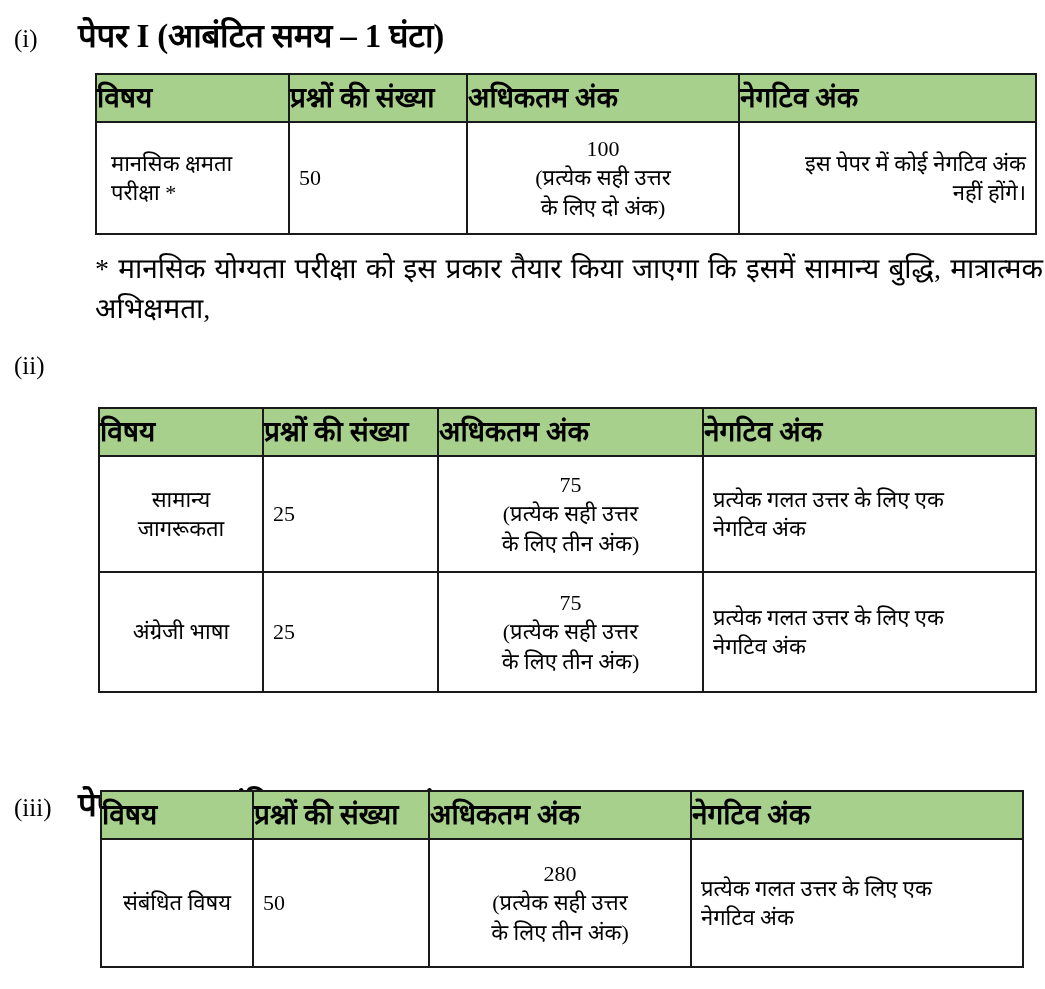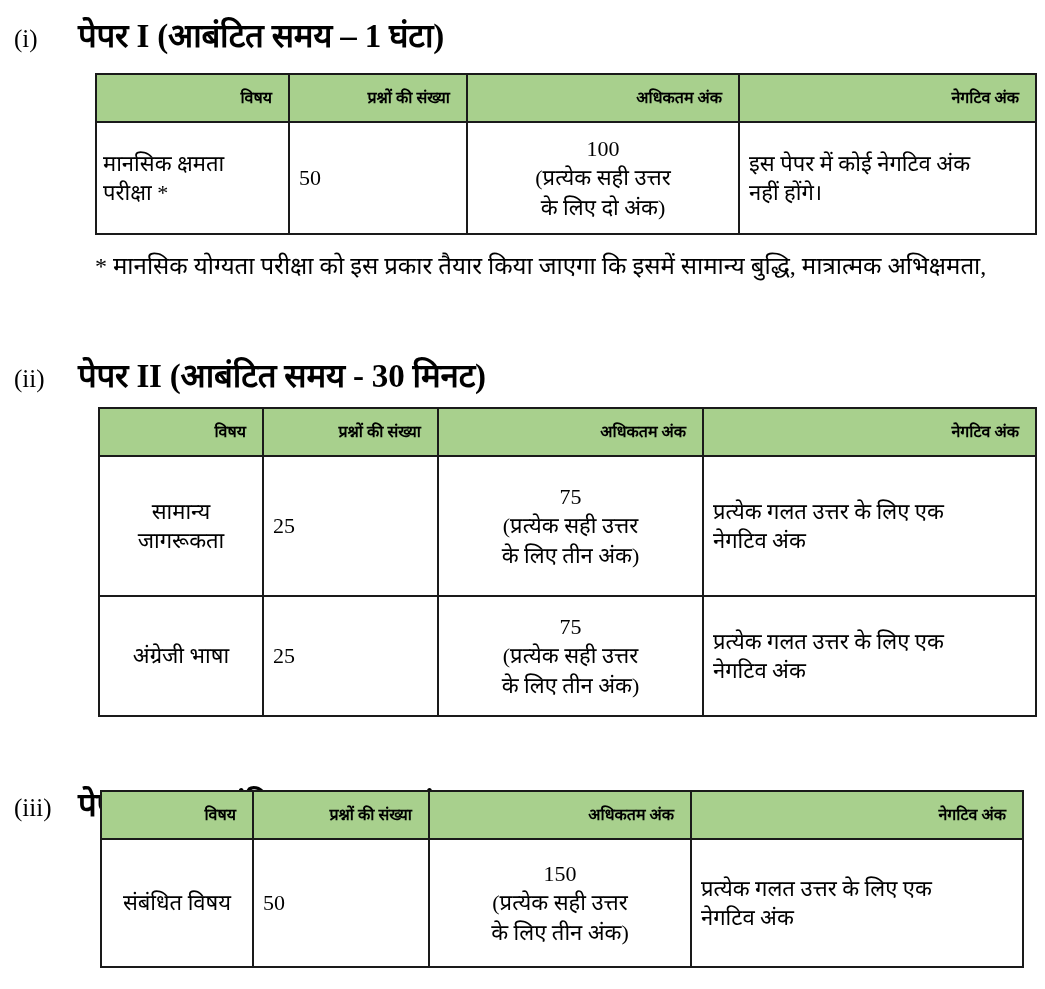--- a/index.html
+++ b/index.html
@@ -52,44 +52,44 @@
   table.sched th,
   table.sched td {
     border: 2px solid #1a1a1a;
     padding: 0;
     vertical-align: middle;
     font-weight: 400;
   }
   table.sched thead th {
     background: #a8d08d;
     font-weight: 700;
-    text-align: right;
-    font-size: 16px;
+    text-align: left;
+    font-size: 28px;
     height: 42px;
     line-height: 1.2;
-    padding: 2px 16px;
+    padding: 2px 0;
   }
   table.sched tbody td {
     font-size: 22px;
     line-height: 1.34;
     padding: 8px 9px;
   }
   td.c-subject { text-align: center; }
-  td.c-subject.left { text-align: left; padding-left: 6px; }
+  td.c-subject.left { text-align: left; padding-left: 14px; }
   td.c-count { text-align: left; }
   td.c-marks  { text-align: center; margin-top: 47px; }
-  td.c-neg    { text-align: left; }
+  td.c-neg    { text-align: right; }
   td.c-neg.just { text-align: justify; text-align-last: left; }
   .lines span { display: block; }
   .marks-num { display: block; }
 
   
   .footnote {
     position: absolute;
-    font-size: 24px;
+    font-size: 28px;
     line-height: 1.42;
     width: 948px;
     text-align: justify;
     text-align-last: left;
   }
   .footnote span { display: block; }
 </style>
 </head>
 <body>
 
@@ -134,40 +134,39 @@
       </tr>
     </tbody>
   </table>
 
   <div class="footnote" style="left:95px; top:249px;">
     <span>* मानसिक योग्यता परीक्षा को इस प्रकार तैयार किया जाएगा कि इसमें सामान्य बुद्धि, मात्रात्मक अभिक्षमता,</span>
   </div>
 
   <div class="section-head" style="left:0; top:352px;">
     <span class="roman">(ii)</span>
-    <span class="head-title">पेपर II (आबंटित समय - 30 मिनट)</span>
   </div>
 
   <table class="sched" style="left:98px; top:407px; width:937px;">
     <colgroup>
       <col style="width:164px">
         <col style="width:175px">
         <col style="width:265px">
         <col style="width:333px">
     </colgroup>
     <thead>
       <tr>
         <th>विषय</th>
         <th>प्रश्नों की संख्या</th>
         <th>अधिकतम अंक</th>
         <th>नेगटिव अंक</th>
       </tr>
     </thead>
     <tbody>
-      <tr style="height:140px;border-radius:9px;">
+      <tr style="height:116px;border-radius:9px;">
         <td class="c-subject lines">
           <span>सामान्य</span>
           <span>जागरूकता</span>
         </td>
         <td class="c-count">25</td>
         <td class="c-marks lines">
           <span class="marks-num">75</span>
           <span>(प्रत्येक सही उत्तर</span>
           <span>के लिए तीन अंक)</span>
         </td>
@@ -214,21 +213,21 @@
         <th>नेगटिव अंक</th>
       </tr>
     </thead>
     <tbody>
       <tr style="height:128px;">
         <td class="c-subject lines">
           <span>संबंधित विषय</span>
         </td>
         <td class="c-count">50</td>
         <td class="c-marks lines">
-          <span class="marks-num">150</span>
+          <span class="marks-num">280</span>
           <span>(प्रत्येक सही उत्तर</span>
           <span>के लिए तीन अंक)</span>
         </td>
         <td class="c-neg just lines">
           <span>प्रत्येक गलत उत्तर के लिए एक</span>
           <span>नेगटिव अंक</span>
         </td>
       </tr>
     </tbody>
   </table>

